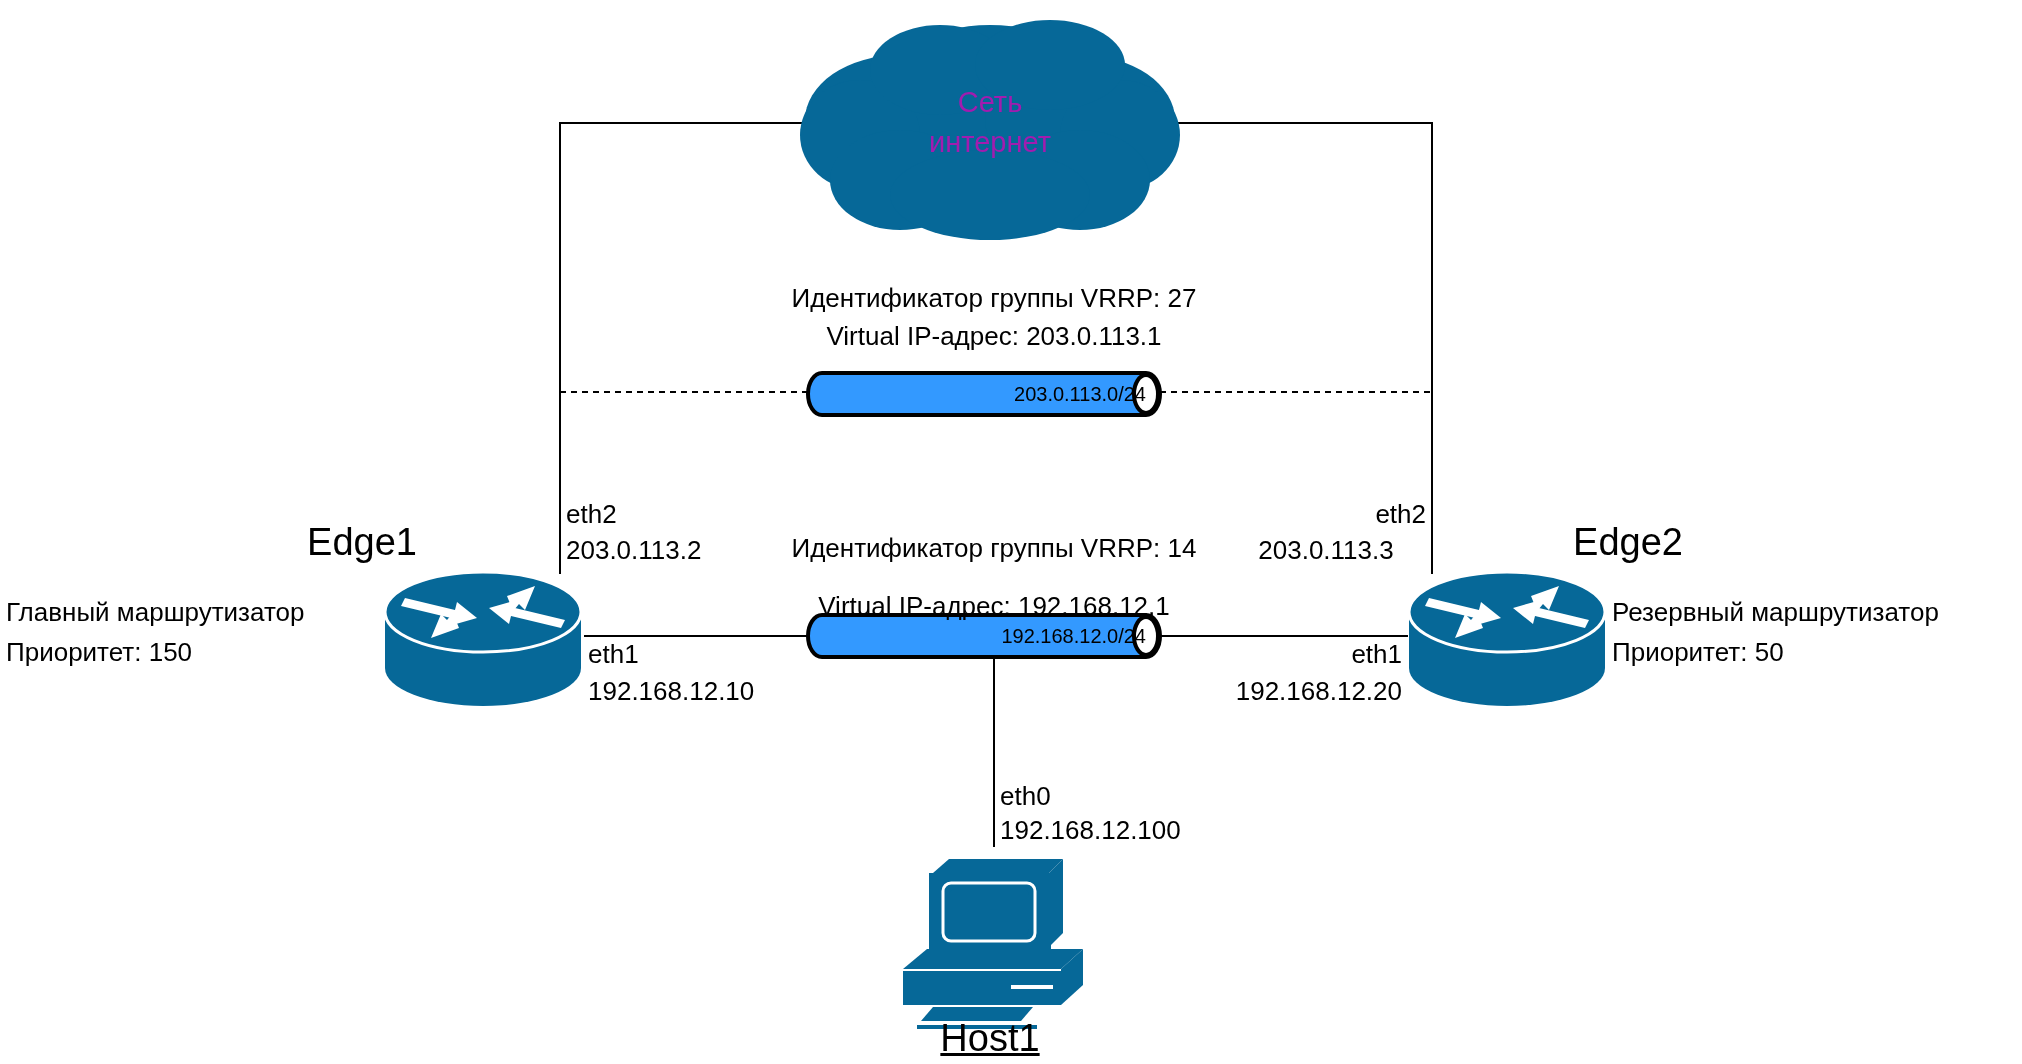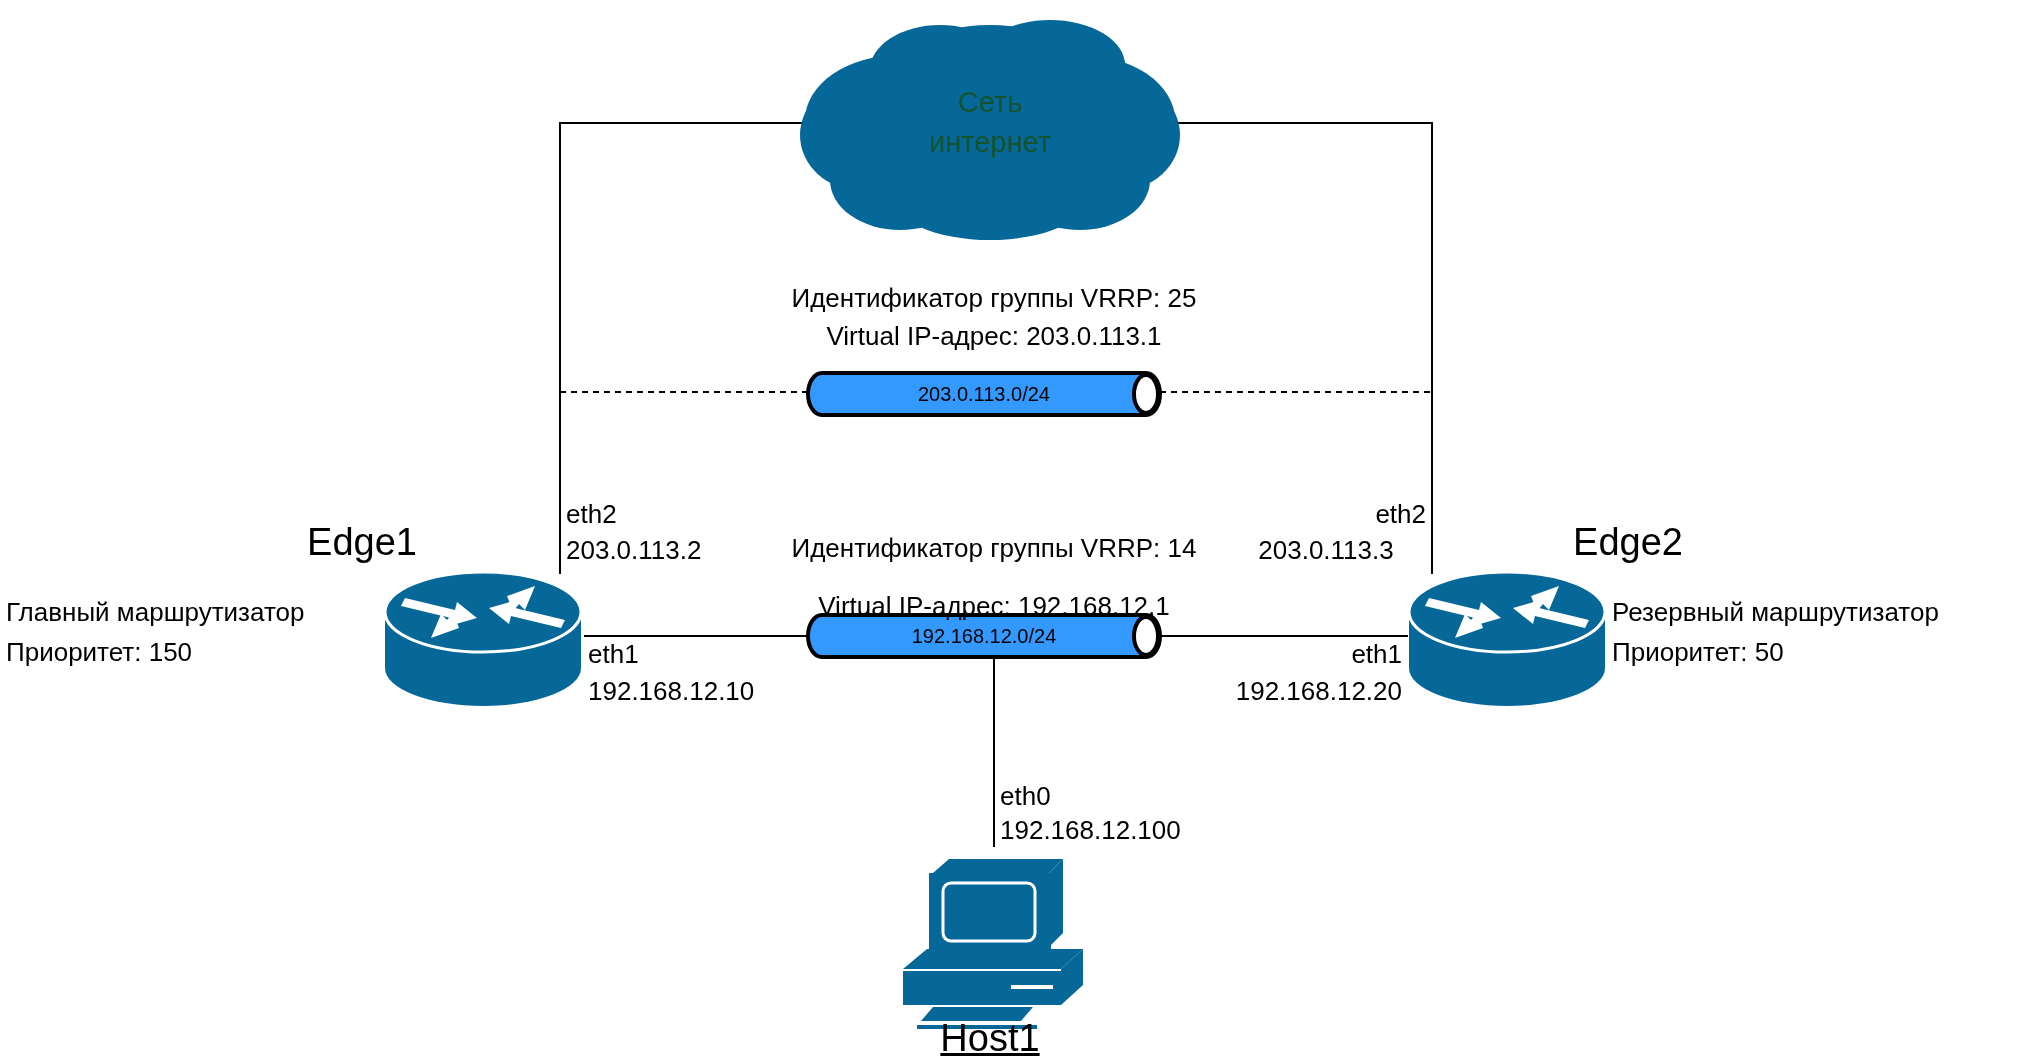--- a/index.html
+++ b/index.html
@@ -2,22 +2,22 @@
 <html><head>
 <meta charset="utf-8">
 <style>
   html, body { margin:0; padding:0; background:#ffffff; }
   body { width:2022px; height:1064px; position:relative; overflow:hidden; font-family:"Liberation Sans", sans-serif; color:#000; }
   svg.canvas { position:absolute; left:0; top:0; }
   .lbl { position:absolute; font-size:26px; line-height:36px; white-space:nowrap; }
   .center { text-align:center; }
   .right { text-align:right; }
   .title { font-size:38px; line-height:36px; }
-  .cloud-text { position:absolute; color:#14532d; font-size:29px; line-height:40px; text-align:center; }
-  .pipe-text { position:absolute; font-size:20px; line-height:24px; text-align:center; }
+  .cloud-text { position:absolute; color:#a21caf; font-size:29px; line-height:40px; text-align:center; }
+  .pipe-text { position:absolute; font-size:20px; line-height:24px; text-align:right; }
 </style>
 </head>
 <body>
 
 <svg class="canvas" width="2022" height="1064" viewBox="0 0 2022 1064">
 
   <g stroke="#000" stroke-width="2" fill="none">
     <polyline points="560,574 560,123 804,123"></polyline>
     <polyline points="1174,123 1432,123 1432,574"></polyline>
     <line x1="560" y1="392" x2="809" y2="392" stroke-dasharray="6,5"></line>
@@ -85,21 +85,21 @@
     <polygon points="18,176 30,162 130,162 118,176"></polygon>
     <rect x="14" y="180" width="120" height="4"></rect>
   </g>
 </svg>
 
 <div class="cloud-text" style="left:890px; top:82px; width:200px;">
   <div>Сеть</div>
   <div>интернет</div>
 </div>
 
-<div class="lbl center" style="left:700px; top:280px; width:588px;">Идентификатор группы VRRP: 25</div>
+<div class="lbl center" style="left:700px; top:280px; width:588px;">Идентификатор группы VRRP: 27</div>
 <div class="lbl center" style="left:700px; top:318px; width:588px;">Virtual IP-адрес: 203.0.113.1</div>
 <div class="pipe-text" style="left:822px; top:382px; width:324px;">203.0.113.0/24</div>
 
 <div class="lbl center" style="left:700px; top:530px; width:588px;">Идентификатор группы VRRP: 14</div>
 <div class="lbl center" style="left:700px; top:588px; width:588px;">Virtual IP-адрес: 192.168.12.1</div>
 <div class="pipe-text" style="left:822px; top:624px; width:324px;">192.168.12.0/24</div>
 
 <div class="lbl title center" style="left:262px; top:524px; width:200px;">Edge1</div>
 <div class="lbl" style="left:6px; top:594px;">Главный маршрутизатор</div>
 <div class="lbl" style="left:6px; top:634px;text-align:center;">Приоритет: 150</div>

